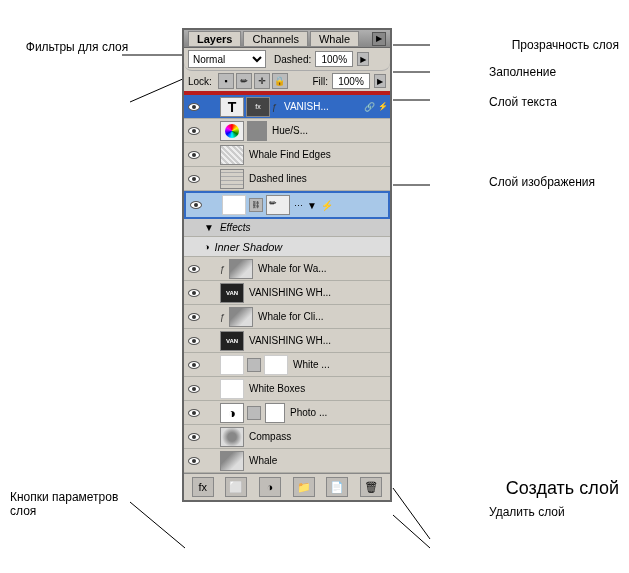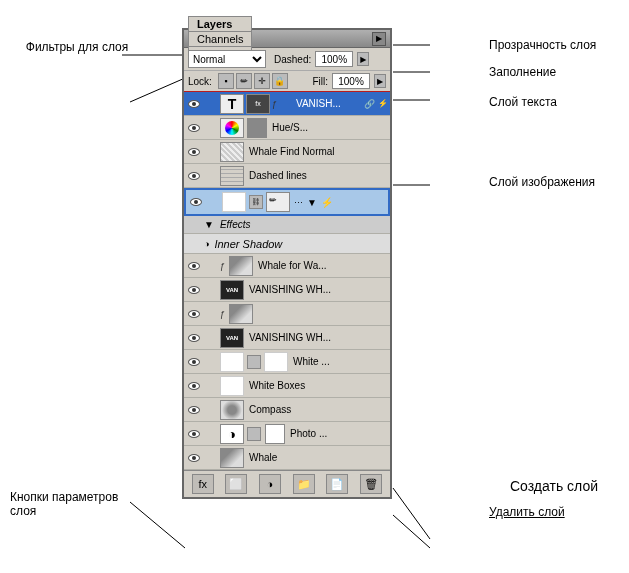--- a/index.html
+++ b/index.html
@@ -28,21 +28,20 @@
       height: 18px;
       display: flex;
       align-items: center;
       padding: 0 4px;
       border-bottom: 1px solid #666;
     }
 
     .panel-tabs {
       display: flex;
       gap: 0;
-      flex-direction: column;
     }
 
     .panel-tab {
       padding: 1px 8px;
       font-size: 11px;
       background: #d4d0c8;
       border: 1px solid #888;
       border-bottom: none;
       cursor: pointer;
       margin-right: 2px;
@@ -67,20 +66,21 @@
     }
 
     
     .blend-row {
       display: flex;
       align-items: center;
       padding: 2px 4px;
       background: #d4d0c8;
       border-bottom: 1px solid #aaa;
       gap: 4px;
+      border-radius: 8px;
     }
 
     .blend-select {
       width: 78px;
       height: 18px;
       font-size: 10px;
       background: #fff;
       border: 1px solid #888;
     }
 
@@ -109,21 +109,21 @@
       justify-content: center;
       cursor: pointer;
     }
 
     
     .lock-row {
       display: flex;
       align-items: center;
       padding: 2px 4px;
       background: #d4d0c8;
-      border-bottom: 1px solid #b91c1c;
+      border-bottom: 4px solid #b91c1c;
       gap: 4px;
     }
 
     .lock-label {
       font-size: 10px;
     }
 
     .lock-icons {
       display: flex;
       gap: 2px;
@@ -356,21 +356,21 @@
       text-align: left;
       font-size: 12px;
     }
 
     
     .ann-transparency {
       position: absolute;
       right: 10px;
       top: 38px;
       width: 130px;
-      text-align: left;
+      text-align: right;
       font-size: 12px;
     }
 
     .ann-fill {
       position: absolute;
       right: 10px;
       top: 65px;
       width: 130px;
       text-align: left;
       font-size: 12px;
@@ -393,32 +393,31 @@
       width: 130px;
       text-align: left;
       font-size: 12px;
     }
 
     .ann-create {
       position: absolute;
       right: 10px;
       top: 478px;
       width: 130px;
-      text-align: center;
-      font-size: 14px;
+      text-align: right;
+      font-size: 18px;
     }
 
     .ann-delete {
       position: absolute;
       right: 10px;
       top: 505px;
       width: 130px;
       text-align: left;
       font-size: 12px;
-      text-decoration: underline;
     }
 
     
     .connectors-svg {
       position: absolute;
       top: 0;
       left: 0;
       width: 629px;
       height: 573px;
       pointer-events: none;
@@ -459,21 +458,20 @@
       transform: translate(-50%, -50%);
     }
 
     .layer-item.selected-blue {
       background: #316ac5;
       color: #fff;
     }
 
     .layer-item.selected-blue .layer-name {
       color: #fff;
-      margin-left: 12px;
     }
 
     .white-box-thumb {
       background: #fff;
       border: 1px solid #ccc;
     }
 
     .dashed-thumb {
       background: repeating-linear-gradient(0deg, transparent, transparent 3px, #aaa 3px, #aaa 4px);
     }
@@ -619,21 +617,21 @@
 
 
         <div class="layer-item">
           <div class="eye-btn">
             <div class="eye-icon"></div>
           </div>
           <div class="chain-btn">
               <span> </span>
             </div>
           <div class="layer-thumb thumb-whale-edges"></div>
-          <span class="layer-name">Whale Find Normal</span>
+          <span class="layer-name">Whale Find Edges</span>
         </div>
 
         <div class="layer-item">
           <div class="eye-btn">
             <div class="eye-icon"></div>
           </div>
           <div class="chain-btn">
               <span> </span>
             </div>
           <div class="layer-thumb dashed-thumb"></div>
@@ -694,20 +692,21 @@
 
         <div class="layer-item">
           <div class="eye-btn">
             <div class="eye-icon"></div>
           </div>
           <div class="chain-btn">
               <span> </span>
             </div>
           <span class="layer-fx">ƒ</span>
           <div class="layer-thumb thumb-whale"></div>
+          <span class="layer-name">Whale for Cli...</span>
         </div>
 
         <div class="layer-item">
           <div class="eye-btn">
             <div class="eye-icon"></div>
           </div>
           <div class="chain-btn">
               <span> </span>
             </div>
           <div class="layer-thumb text-thumb" style="background:#222;">
@@ -740,44 +739,44 @@
           <span class="layer-name">White Boxes</span>
         </div>
 
         <div class="layer-item">
           <div class="eye-btn">
             <div class="eye-icon"></div>
           </div>
           <div class="chain-btn">
               <span> </span>
             </div>
-          <div class="layer-thumb thumb-compass"></div>
-          <span class="layer-name">Compass</span>
-        </div>
-
-        <div class="layer-item">
-          <div class="eye-btn">
-            <div class="eye-icon"></div>
-          </div>
-          <div class="chain-btn">
-              <span> </span>
-            </div>
           <div class="layer-thumb thumb-adj"></div>
           <div style="width:14px;height:14px;background:#bbb;border:1px solid #888;margin:0 1px;"></div>
           <div class="layer-mask white"></div>
           <span class="layer-name">Photo ...</span>
         </div>
 
         <div class="layer-item">
           <div class="eye-btn">
             <div class="eye-icon"></div>
           </div>
           <div class="chain-btn">
               <span> </span>
             </div>
+          <div class="layer-thumb thumb-compass"></div>
+          <span class="layer-name">Compass</span>
+        </div>
+
+        <div class="layer-item">
+          <div class="eye-btn">
+            <div class="eye-icon"></div>
+          </div>
+          <div class="chain-btn">
+              <span> </span>
+            </div>
           <div class="layer-thumb thumb-whale"></div>
           <span class="layer-name">Whale</span>
         </div>
 
       </div>
 
       <div class="panel-toolbar">
         <div class="toolbar-btn">
           <span>fx</span>
         </div>

